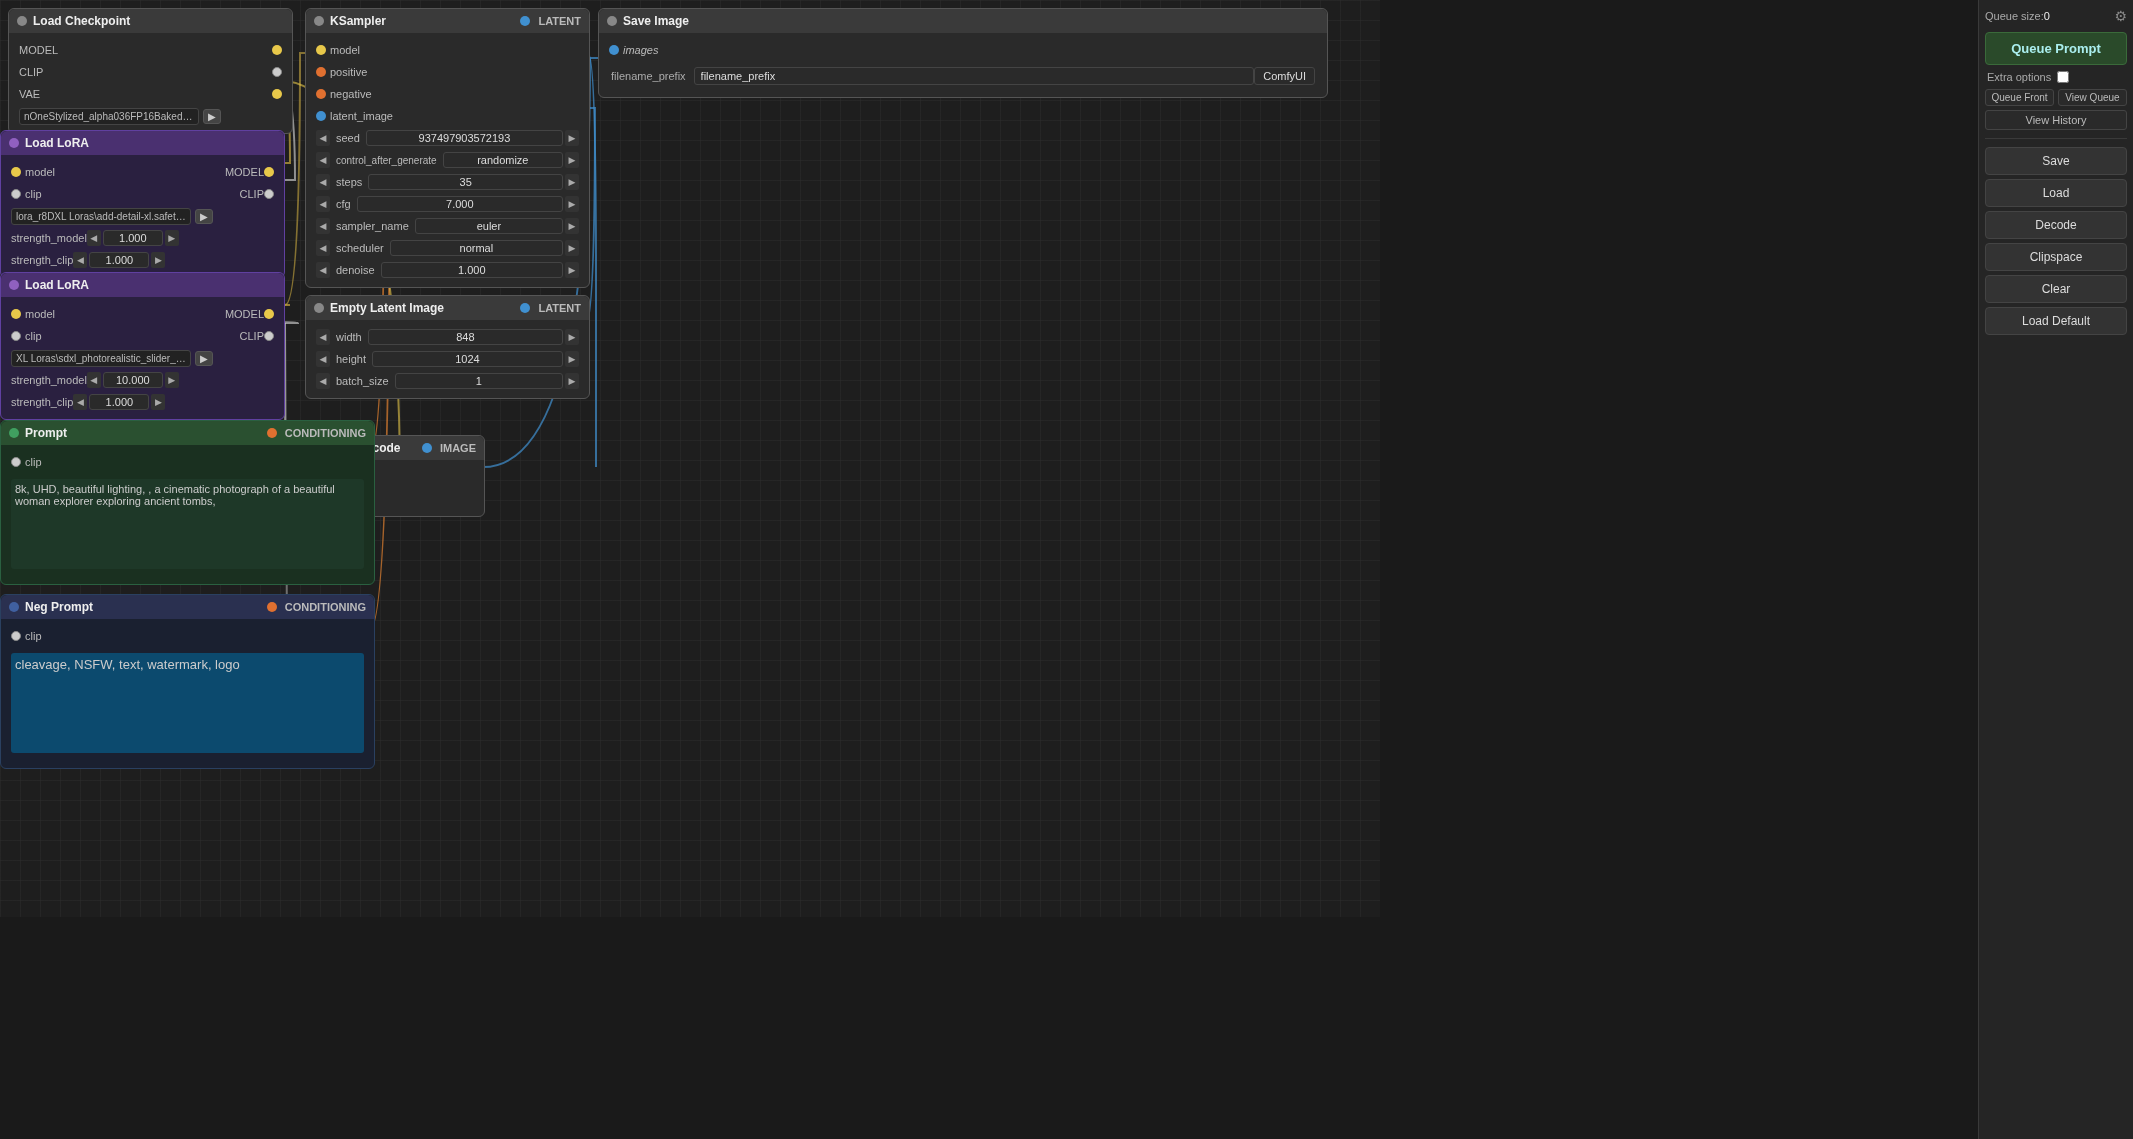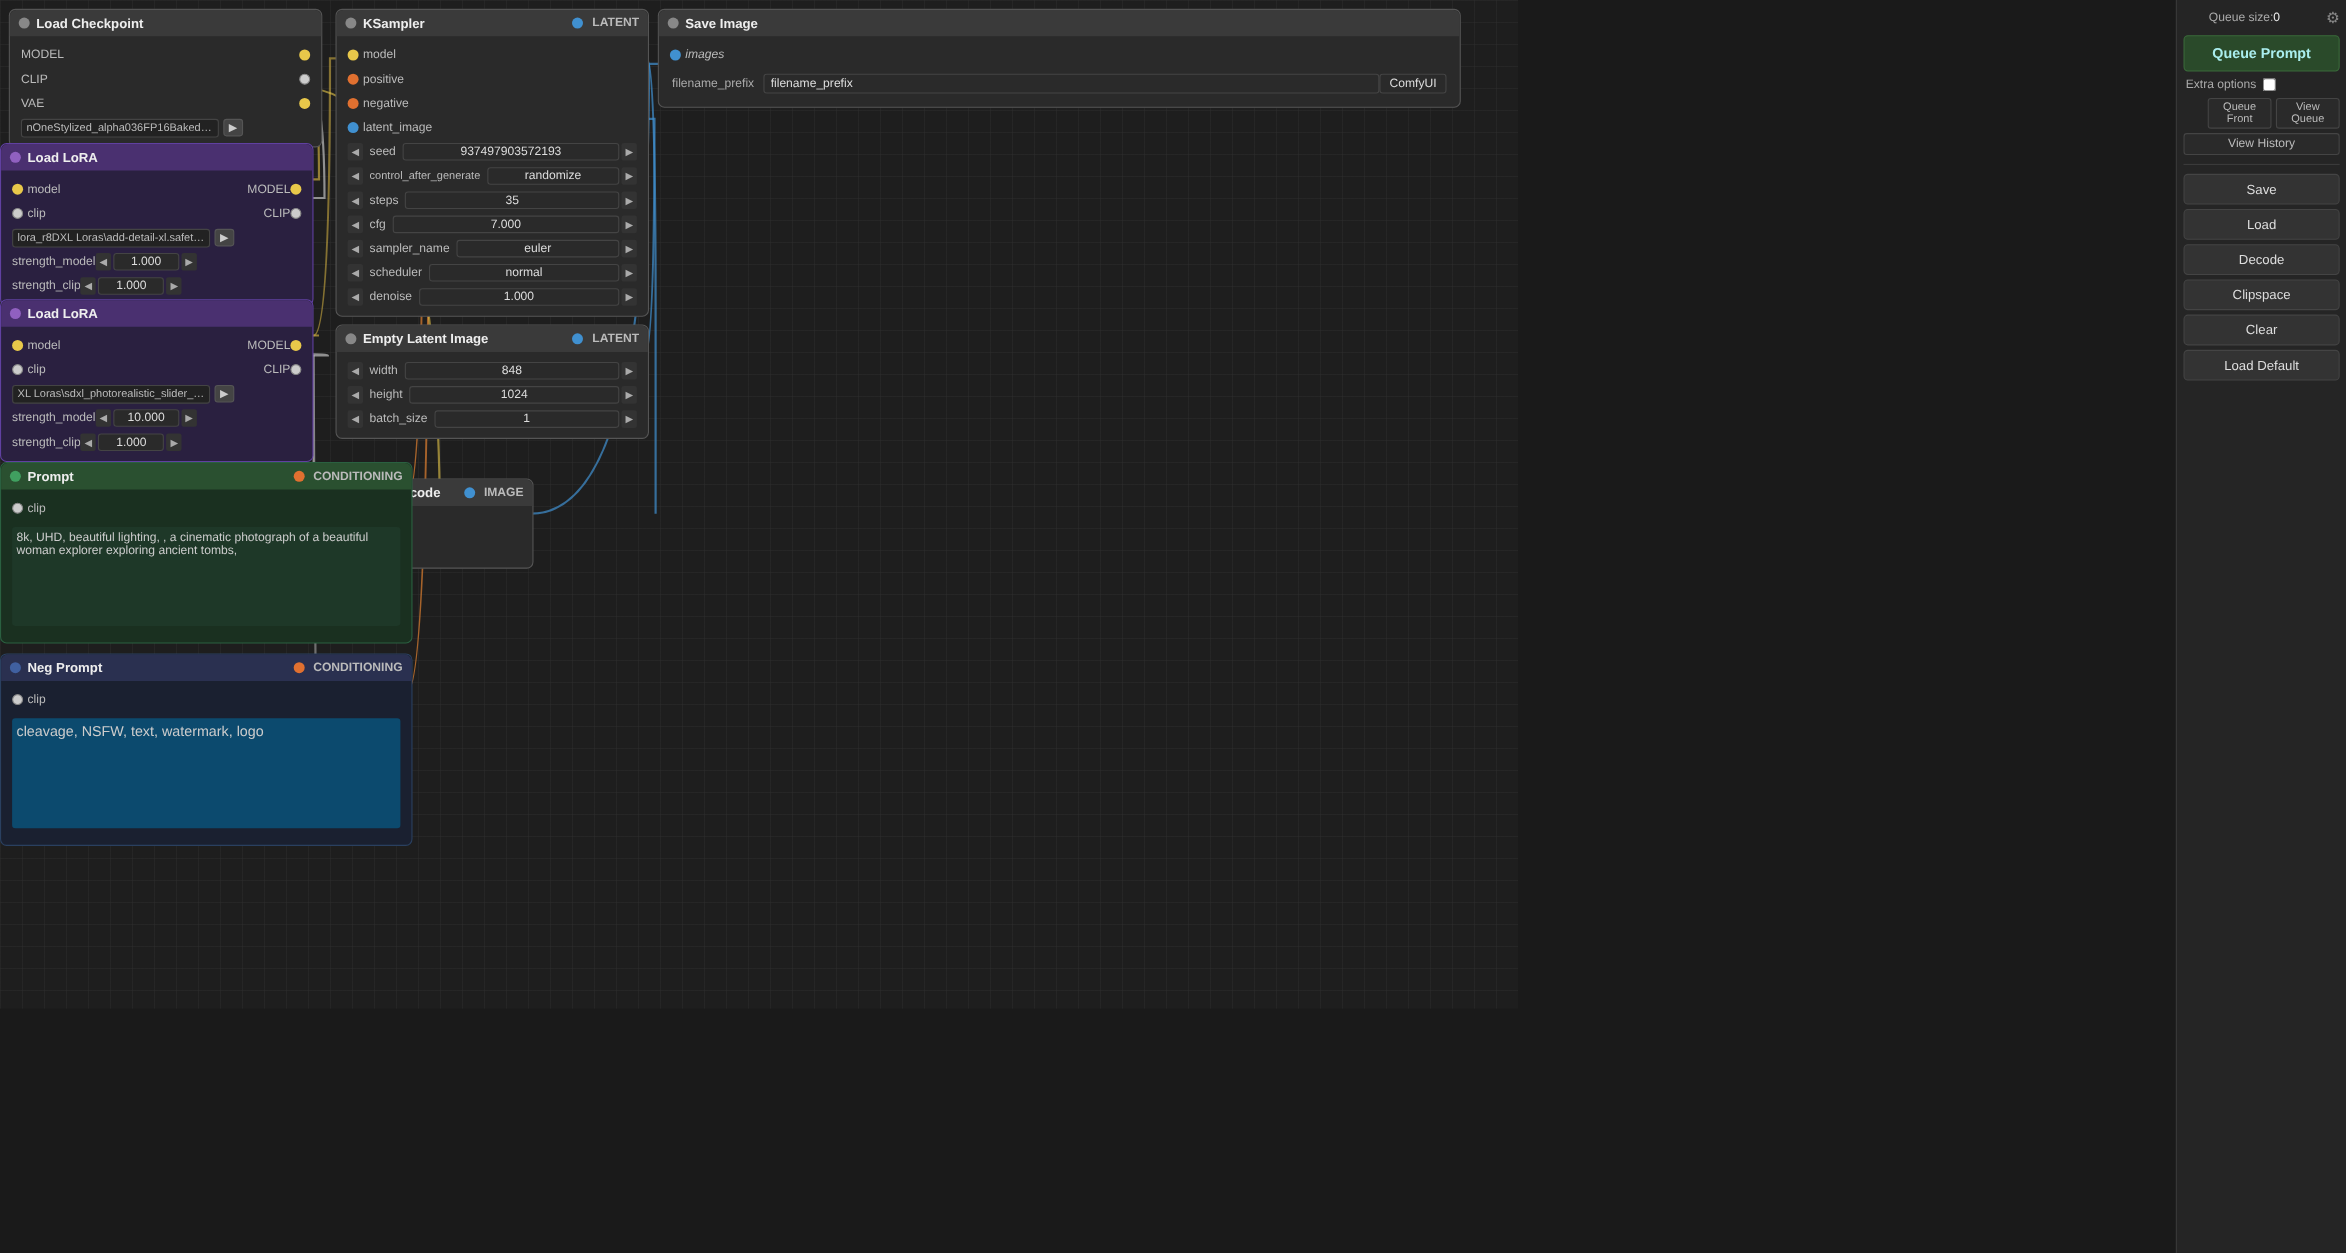--- a/index.html
+++ b/index.html
@@ -235,21 +235,20 @@
       display: flex;
       flex-direction: column;
       padding: 8px 6px;
       gap: 4px;
     }
     .queue-header {
       display: flex;
       align-items: center;
       justify-content: space-between;
       margin-bottom: 4px;
-      margin-left: 23px;
     }
     .queue-size-label { font-size: 11px; color: #aaa; }
     .queue-size-val { font-size: 11px; color: #eee; }
     .sidebar-btn {
       width: 100%;
       padding: 6px 4px;
       border-radius: 4px;
       border: 1px solid #444;
       background: #333;
       color: #ddd;
@@ -273,21 +272,20 @@
     }
     .extra-label { font-size: 11px; color: #aaa; }
     .checkbox-small {
       width: 12px; height: 12px;
       accent-color: #5588ff;
     }
     .queue-options-row {
       display: flex;
       gap: 4px;
       font-size: 10px;
-      margin-left: 22px;
     }
     .queue-opt-btn {
       flex: 1;
       background: #2a2a2a;
       border: 1px solid #444;
       color: #bbb;
       border-radius: 3px;
       padding: 2px 2px;
       cursor: pointer;
       text-align: center;

